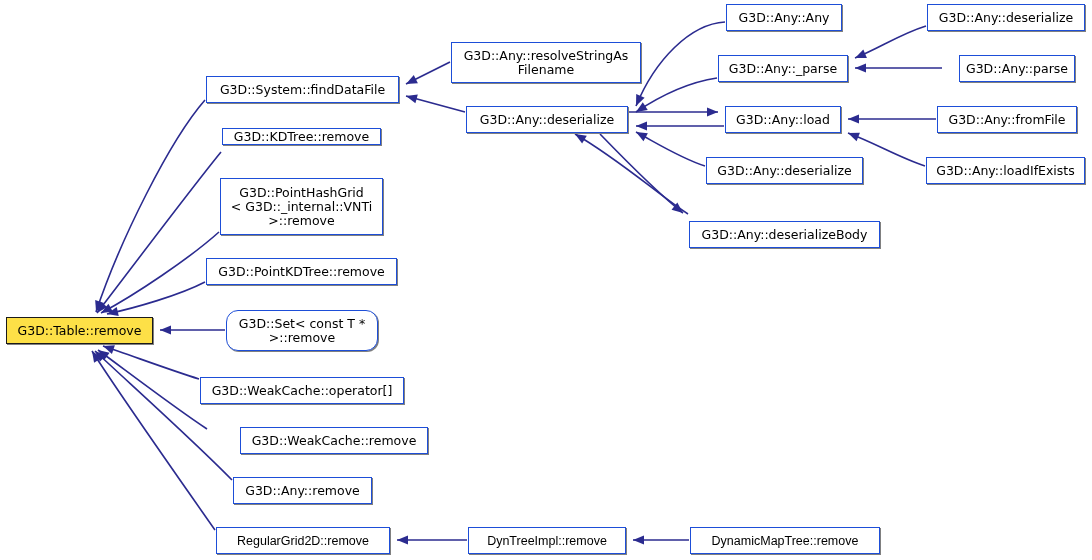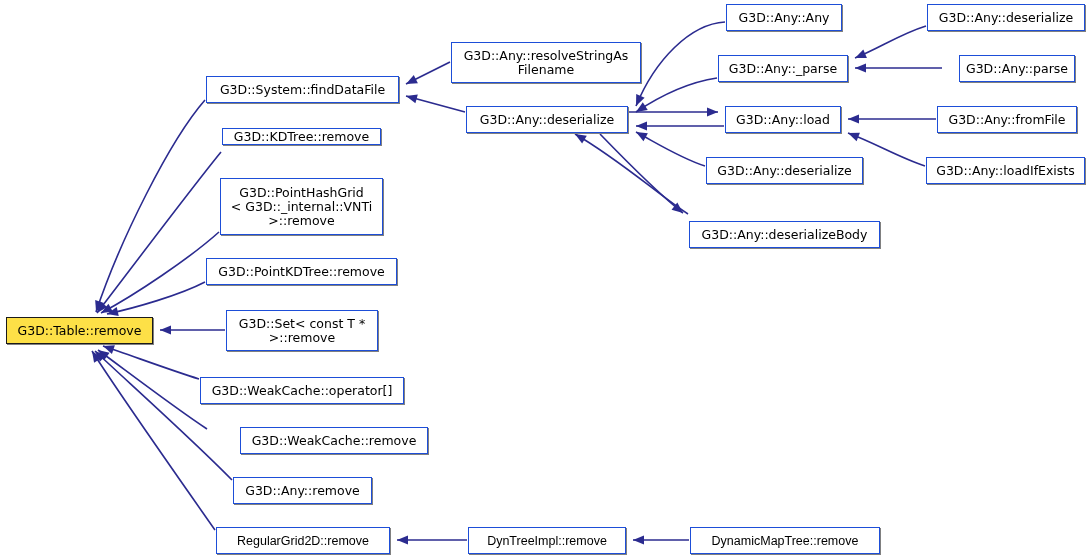--- a/index.html
+++ b/index.html
@@ -107,21 +107,21 @@
       <path d="M 925 166 C 900 158 875 143 848 133" fill="none" stroke="#2b2b8f" stroke-width="1.6"></path>
       <polygon points="848,133 859.9198507204183,132.7222252658288 856.5691382880184,141.2903479420841" fill="#2b2b8f"></polygon>
     </svg>
 <div class="node highlight" style="left: 6px; top: 317px; width: 147px; height: 27px;"><span>G3D::Table::remove</span></div>
     <div class="node" style="left: 206px; top: 76px; width: 193px; height: 27px;"><span>G3D::System::findDataFile</span></div>
     <div class="node" style="left: 222px; top: 128px; width: 159px; height: 17px;"><span>G3D::KDTree::remove</span></div>
     <div class="node" style="left: 220px; top: 178px; width: 163px; height: 57px;"><span>G3D::PointHashGrid
 &lt; G3D::_internal::VNTi
 &gt;::remove</span></div>
     <div class="node" style="left: 206px; top: 258px; width: 191px; height: 27px;"><span>G3D::PointKDTree::remove</span></div>
-    <div class="node" style="left: 226px; top: 310px; width: 152px; height: 41px;"><span>G3D::Set&lt; const T *
+    <div class="node" style="left: 226px; top: 310px; width: 152px; height: 41px; border-radius: 12px;"><span>G3D::Set&lt; const T *
 &gt;::remove</span></div>
     <div class="node" style="left: 200px; top: 377px; width: 204px; height: 27px;"><span>G3D::WeakCache::operator[]</span></div>
     <div class="node" style="left: 208px; top: 427px; width: 188px; height: 27px; margin-left: 32px;"><span>G3D::WeakCache::remove</span></div>
     <div class="node" style="left: 233px; top: 477px; width: 139px; height: 27px;"><span>G3D::Any::remove</span></div>
     <div class="node narrow" style="left: 216px; top: 527px; width: 174px; height: 27px;"><span>RegularGrid2D::remove</span></div>
     <div class="node narrow" style="left: 468px; top: 527px; width: 158px; height: 27px;"><span>DynTreeImpl::remove</span></div>
     <div class="node narrow" style="left: 690px; top: 527px; width: 190px; height: 27px;"><span>DynamicMapTree::remove</span></div>
     <div class="node" style="left: 451px; top: 42px; width: 190px; height: 41px;"><span>G3D::Any::resolveStringAs
 Filename</span></div>
     <div class="node" style="left: 466px; top: 106px; width: 162px; height: 27px;"><span>G3D::Any::deserialize</span></div>

